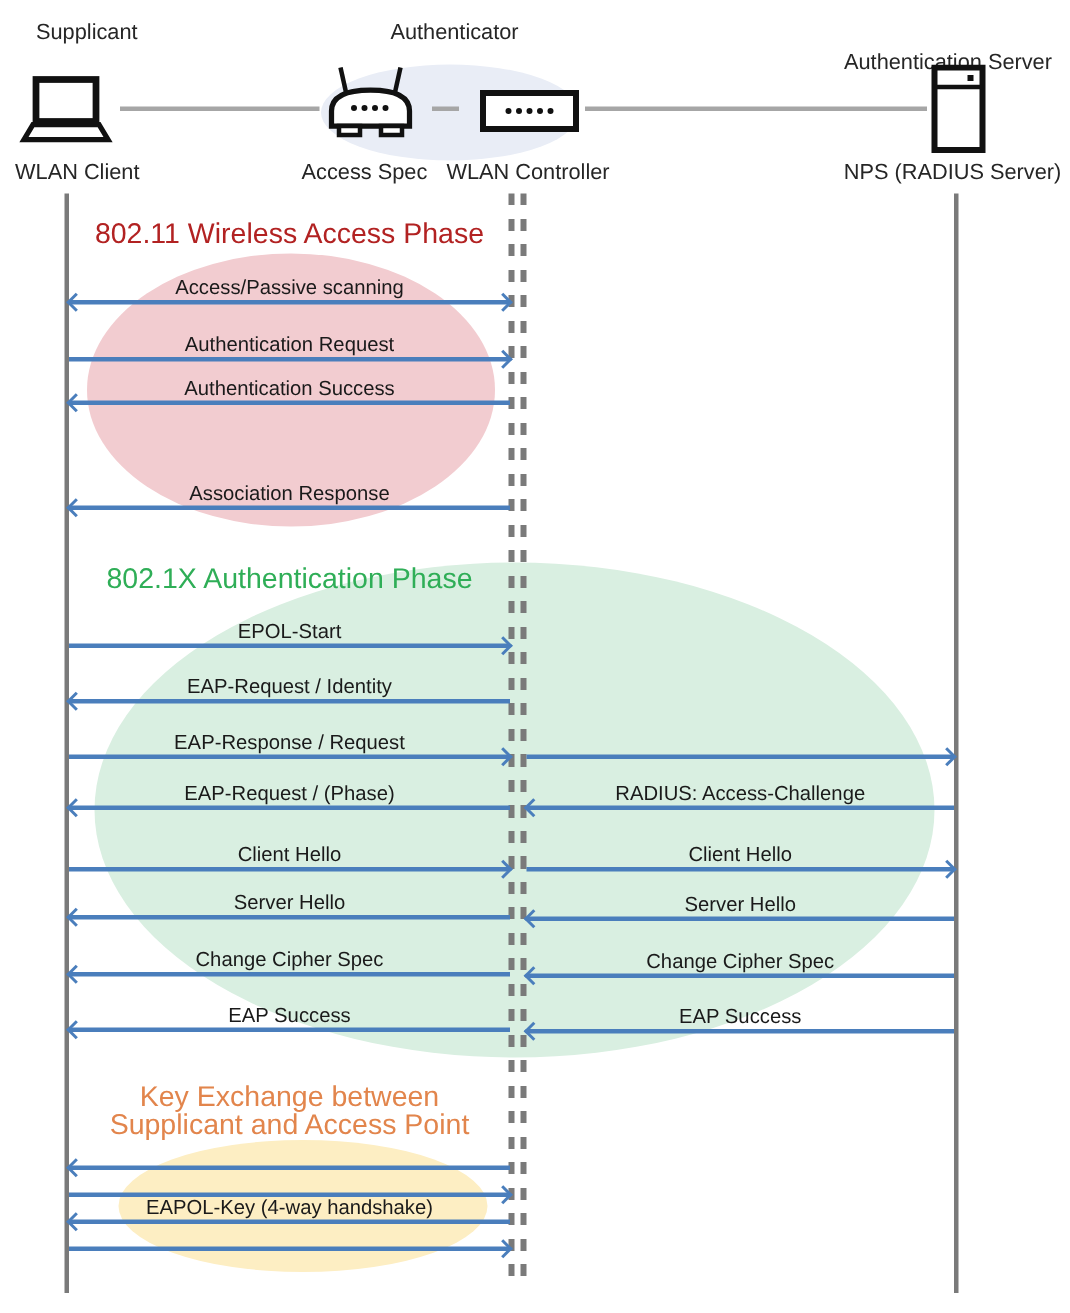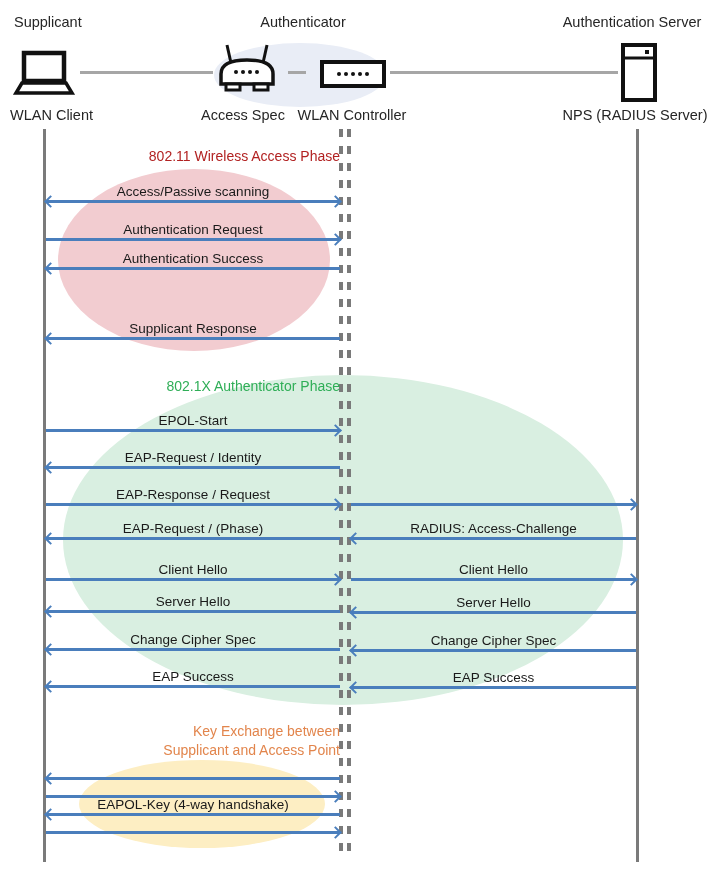--- a/index.html
+++ b/index.html
@@ -9,23 +9,23 @@
     overflow:hidden; color:#1f1f1f;
   }
   
   .ellipse { position:absolute; border-radius:50%; z-index:0; }
   .ellipse-ap      { left:214px; top:43px;  width:172px; height:64px;  background:#e9edf6; }
   .ellipse-pink    { left:58px;  top:169px; width:272px; height:182px; background:#f2ccd0; }
   .ellipse-green   { left:63px;  top:375px; width:560px; height:330px; background:#d9efe1; }
   .ellipse-yellow  { left:79px;  top:760px; width:246px; height:88px;  background:#fdeec3; }
   
   .role-label { position:absolute; top:14px; font-size:14.5px; color:#262626; z-index:2; }
-  .role-supplicant { left:14px; }
+  .role-supplicant { left:24px; }
   .role-authenticator { left:243px; width:120px; text-align:center; }
-  .role-authserver { left:556px; width:152px; text-align:center; }
+  .role-authserver { left:556px; width:152px; text-align:center;margin-top:20px; }
   .dev-label { position:absolute; top:107px; font-size:14.5px; color:#262626; z-index:2; }
   .dev-client { left:10px; }
   .dev-ap { left:193px; width:100px; text-align:center; }
   .dev-wlc { left:292px; width:120px; text-align:center; }
   .dev-nps { left:560px; width:150px; text-align:center; }
   .icon { position:absolute; z-index:2; }
   .icon-laptop { left:12px; top:50px; }
   .icon-ap { left:216px; top:42px; }
   .icon-wlc { left:320px; top:60px; }
   .icon-server { left:620px; top:43px; }
@@ -37,22 +37,22 @@
   .lifeline { position:absolute; top:129px; width:3px; height:733px; background:#7a7a7a; z-index:1; }
   .lifeline-left  { left:43px; }
   .lifeline-right { left:636px; }
   .lifeline-dashed {
     position:absolute; top:129px; width:4px; height:727px; z-index:1;
     background:repeating-linear-gradient(to bottom, #7a7a7a 0px, #7a7a7a 8px, transparent 8px, transparent 17px);
   }
   .dash-1 { left:339px; }
   .dash-2 { left:347px; }
   
-  .phase-title { position:absolute; left:46px; width:294px; text-align:right;
-                 font-size:14px; z-index:3; line-height:19px; }
+  .phase-title { position:absolute; left:46px; width:294px; text-align:center;
+                 font-size:19px; z-index:3; line-height:19px; }
   .phase-red    { top:147px; color:#b22222; }
   .phase-green  { top:377px; color:#2fae57; }
   .phase-orange { top:722px; color:#e2854c; }
   
   .msg { position:absolute; height:18.5px; z-index:3; }
   .msg-left  { left:46px;  width:294px; }
   .msg-right { left:351px; width:285px; }
   .msg-label { position:absolute; bottom:4px; left:0; width:100%; text-align:center;
                font-size:13.5px; line-height:15px; color:#1a1a1a; white-space:nowrap; }
   .msg-line { position:absolute; left:0; right:0; bottom:0; height:2.5px; background:#4a7ebc; }
@@ -120,21 +120,21 @@
   <div class="dev-label dev-ap">Access Spec</div>
   <div class="dev-label dev-wlc">WLAN Controller</div>
   <div class="dev-label dev-nps">NPS (RADIUS Server)</div>
 
   <div class="lifeline lifeline-left"></div>
   <div class="lifeline-dashed dash-1"></div>
   <div class="lifeline-dashed dash-2"></div>
   <div class="lifeline lifeline-right"></div>
 
   <div class="phase-title phase-red">802.11 Wireless Access Phase</div>
-  <div class="phase-title phase-green">802.1X Authenticator Phase</div>
+  <div class="phase-title phase-green">802.1X Authentication Phase</div>
   <div class="phase-title phase-orange">
     <div>Key Exchange between</div>
     <div>Supplicant and Access Point</div>
   </div>
 
   <div class="msg msg-left" style="top:184px">
     <span class="msg-label">Access/Passive scanning</span>
     <div class="msg-line">
         <i class="chev chev-l"></i>
         <i class="chev chev-r"></i>
@@ -146,21 +146,21 @@
         <i class="chev chev-r"></i>
       </div>
   </div>
   <div class="msg msg-left" style="top:251px">
     <span class="msg-label">Authentication Success</span>
     <div class="msg-line">
         <i class="chev chev-l"></i>
       </div>
   </div>
   <div class="msg msg-left" style="top:321px">
-    <span class="msg-label">Supplicant Response</span>
+    <span class="msg-label">Association Response</span>
     <div class="msg-line">
         <i class="chev chev-l"></i>
       </div>
   </div>
 
   <div class="msg msg-left" style="top:450px">
     <span class="msg-label">EAP-Request / Identity</span>
     <div class="msg-line">
         <i class="chev chev-l"></i>
       </div>

